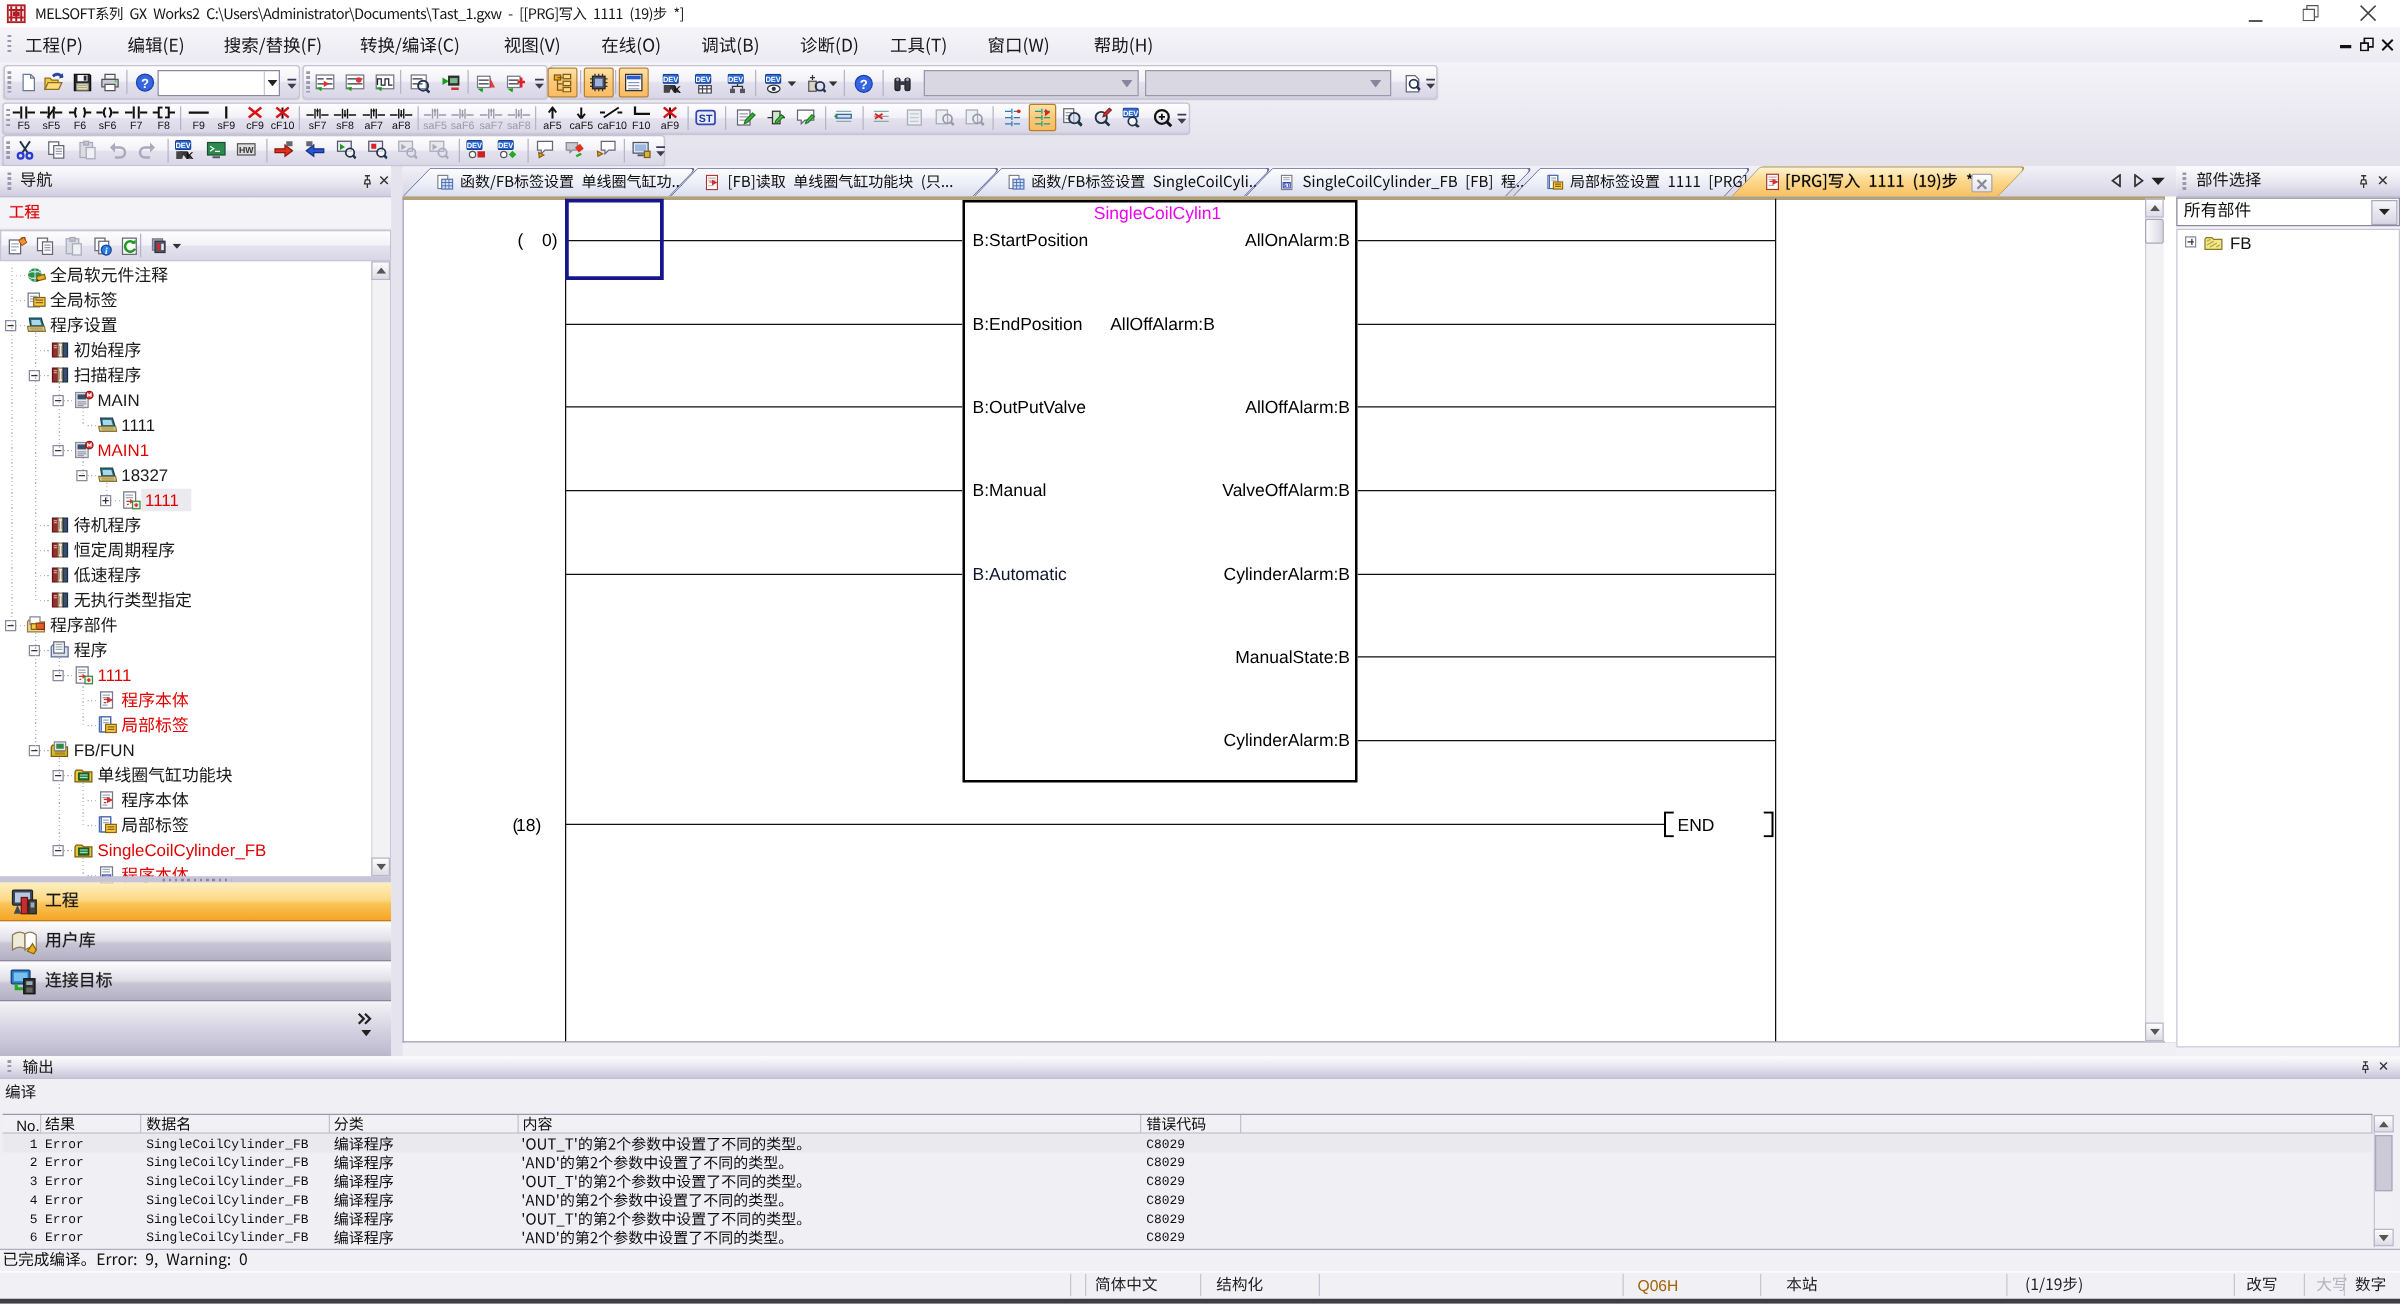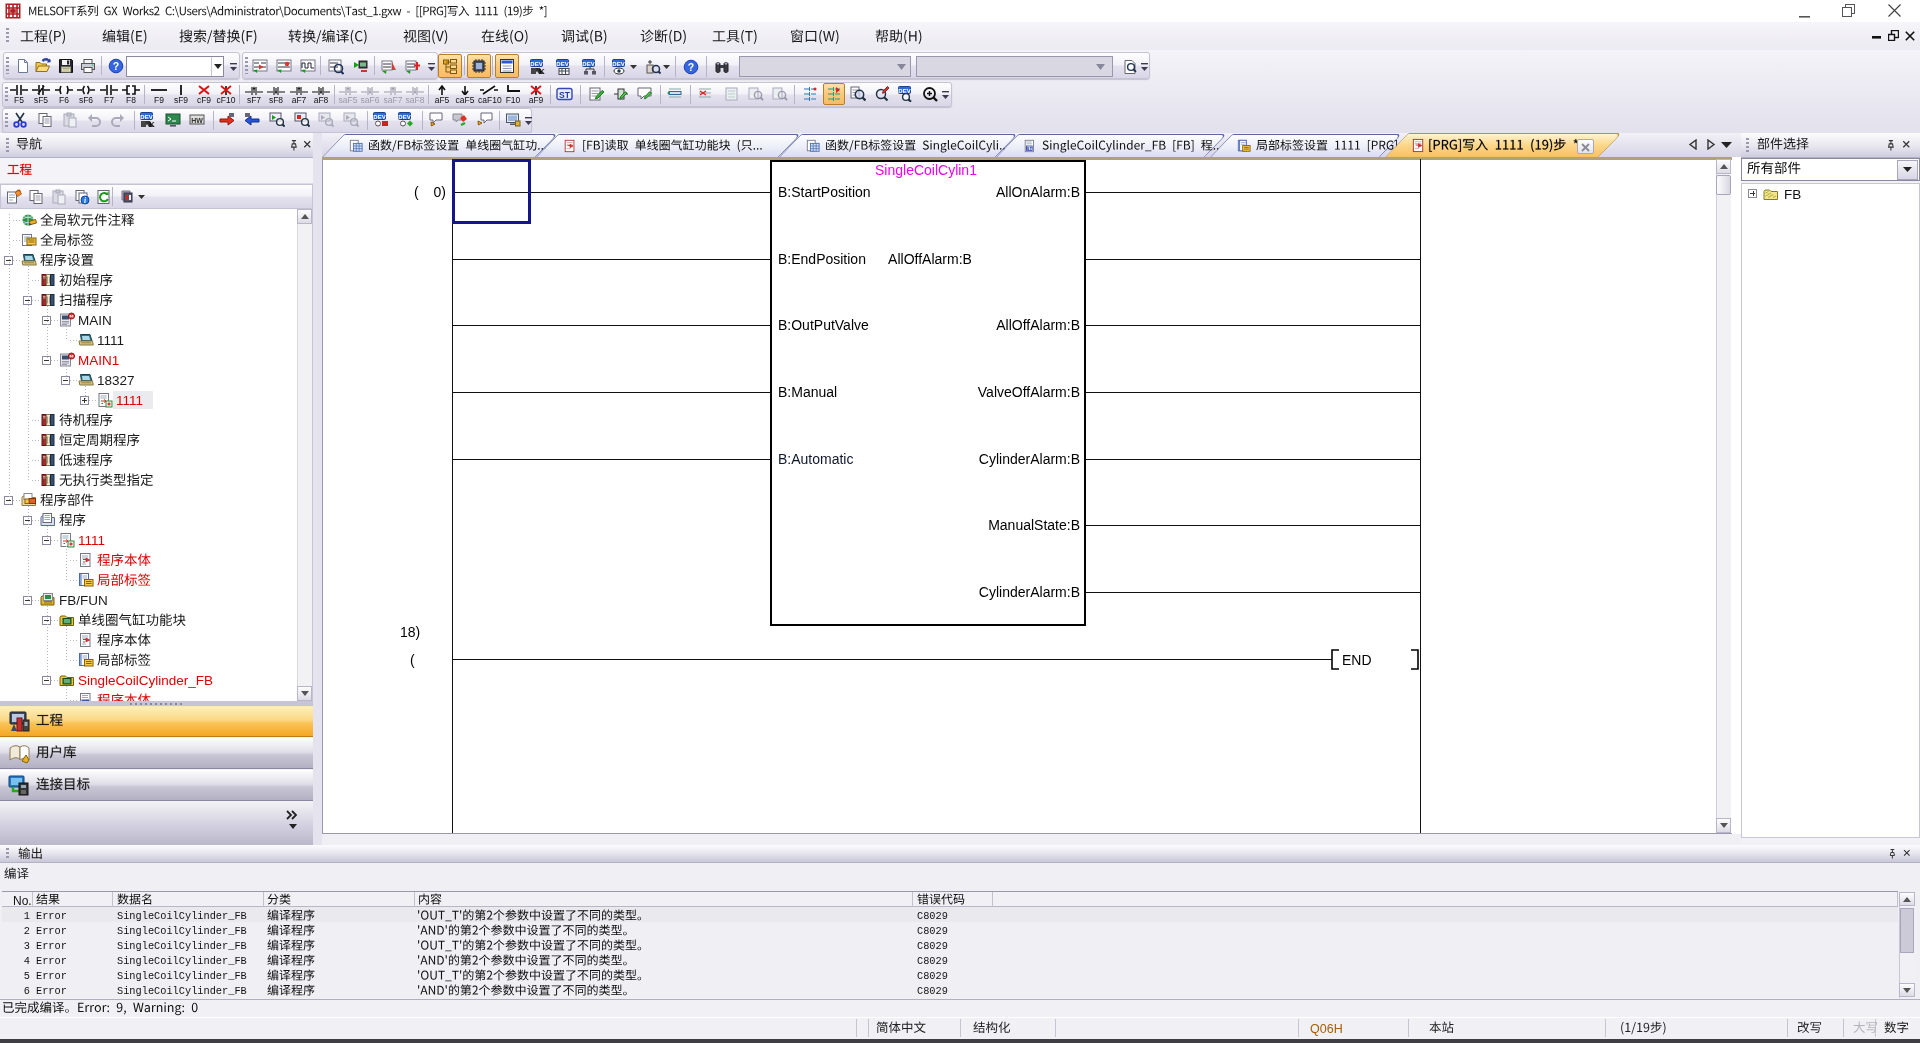--- a/index.html
+++ b/index.html
@@ -1472,21 +1472,21 @@
     <div style="position:absolute;left:780px;top:184px;width:300px;text-align:right;font:14px 'Liberation Sans';color:#000">AllOnAlarm:B</div>
     <div style="position:absolute;left:780px;top:251px;width:300px;text-align:center;font:14px 'Liberation Sans';color:#000">AllOffAlarm:B</div>
     <div style="position:absolute;left:780px;top:317px;width:300px;text-align:right;font:14px 'Liberation Sans';color:#000">AllOffAlarm:B</div>
     <div style="position:absolute;left:780px;top:384px;width:300px;text-align:right;font:14px 'Liberation Sans';color:#000">ValveOffAlarm:B</div>
     <div style="position:absolute;left:780px;top:451px;width:300px;text-align:right;font:14px 'Liberation Sans';color:#000">CylinderAlarm:B</div>
     <div style="position:absolute;left:780px;top:517px;width:300px;text-align:right;font:14px 'Liberation Sans';color:#000">ManualState:B</div>
     <div style="position:absolute;left:780px;top:584px;width:300px;text-align:right;font:14px 'Liberation Sans';color:#000">CylinderAlarm:B</div>
     <div style="position:absolute;left:414px;top:184px;font:14px 'Liberation Sans';color:#000;white-space:pre">(</div>
     <div style="position:absolute;left:400px;top:184px;width:46px;text-align:right;font:14px 'Liberation Sans'">0)</div>
     <div style="position:absolute;left:410px;top:652px;font:14px 'Liberation Sans';color:#000;white-space:pre">(</div>
-    <div style="position:absolute;left:400px;top:624px;width:46px;text-align:left;font:14px 'Liberation Sans'">18)</div>
+    <div style="position:absolute;left:400px;top:652px;width:46px;text-align:center;font:14px 'Liberation Sans'">18)</div>
     <div style="position:absolute;left:452px;top:159px;width:79px;height:65px;border:3px solid #16168c"></div>
     <div style="position:absolute;left:452px;top:659px;width:880px;height:1px;background:#101010"></div>
     <svg style="position:absolute;left:1330px;top:649px" width="10" height="21" viewBox="0 0 10 21">
       <path d="M9 1H2v19h7" fill="none" stroke="#000" stroke-width="1.6"></path>
     </svg>
     <div style="position:absolute;left:1342px;top:652px;font:14px 'Liberation Sans';color:#000;white-space:pre">END</div>
     <svg style="position:absolute;left:1410px;top:649px" width="10" height="21" viewBox="0 0 10 21">
       <path d="M1 1h7v19H1" fill="none" stroke="#000" stroke-width="1.6"></path>
     </svg>
     <div style="position:absolute;left:1716px;top:159px;width:15px;height:674px;background:#f2f2f5;border-left:1px solid #d0cede"></div>

